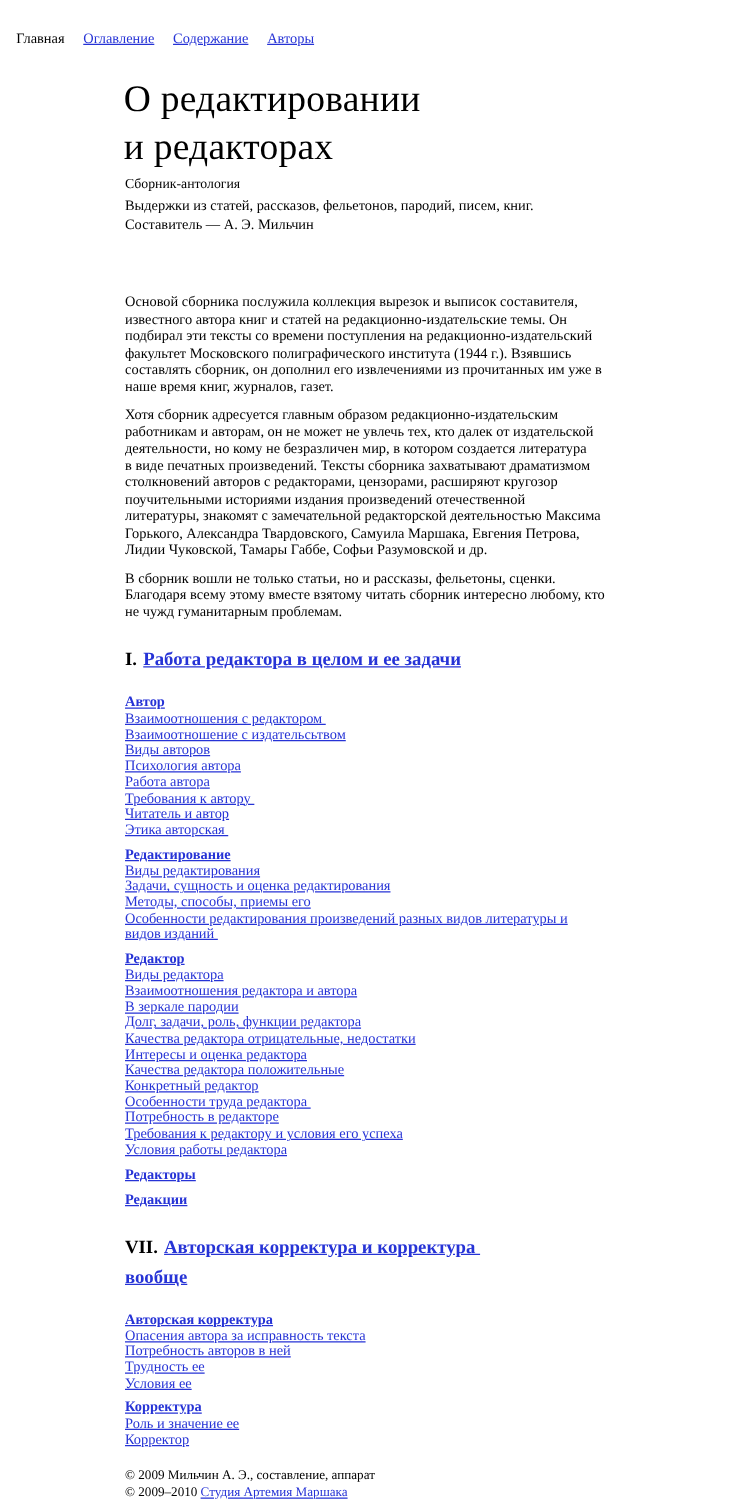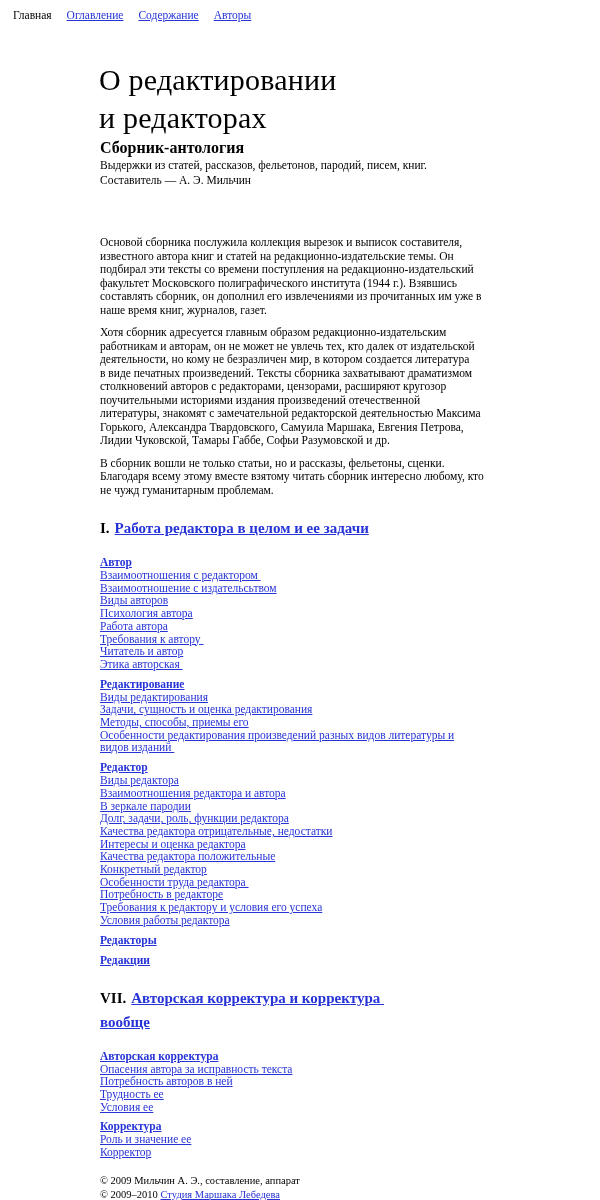--- a/index.html
+++ b/index.html
@@ -2,29 +2,29 @@
 <html><head>
 <meta charset="utf-8">
 <style>
   * { box-sizing: border-box; }
   html, body { margin: 0; padding: 0; background: #fff; }
   body { font-family: "Liberation Serif", serif; color: #000; }
   .page { position: relative; width: 600px; height: 1200px; background: #fff; overflow: hidden; }
 
   a { color: #2633d6; text-decoration: underline; cursor: pointer; }
 
-  .nav { position: absolute; top: 8px; left: 13px; font-size: 11.5px; line-height: 14px; display: flex; gap: 15px; }
+  .nav { position: absolute; top: 24px; left: 13px; font-size: 11.5px; line-height: 14px; display: flex; gap: 15px; }
   .nav .current { color: #000; text-decoration: none; }
 
   h1.title { position: absolute; top: 61px; left: 99px; margin: 0; font-size: 30px; line-height: 38px;
              font-weight: normal; white-space: pre-line; letter-spacing: 0.2px; }
 
   .content { position: absolute; top: 140px; left: 100px; width: 460px; }
 
-  .intro-heading { margin: 0; font-size: 16px; font-weight: bold; line-height: 15px; }
+  .intro-heading { margin: 0; font-size: 11px; font-weight: normal; line-height: 15px; }
   .intro-lines { margin: 3px 0 0 0; font-size: 11.5px; line-height: 15px; white-space: pre-line; }
 
   .para { margin: 9px 0 0 0; font-size: 11.5px; line-height: 13.5px; white-space: pre-line; }
   .para.first { margin-top: 48px; }
 
   .sec-heading { margin: 19px 0 0 0; font-size: 15px; line-height: 24px; font-weight: bold; }
   .sec-num { color: #000; margin-right: 5px; }
   .sec-link { white-space: pre-line; }
 
   .group { margin-top: 7px; font-size: 11.5px; }
@@ -129,18 +129,18 @@
         </div>
         <div class="group">
           <a class="group-header">Корректура</a>
           <a class="toc-link">Роль и значение ее</a>
           <a class="toc-link">Корректор</a>
         </div>
       </div>
 
     <div class="page-footer">
       <p>© 2009 Мильчин А. Э., составление, аппарат</p>
-      <p><span>© 2009–2010 </span><a>Студия Маршака Лебедева</a></p>
+      <p><span>© 2009–2010 </span><a>Студия Артемия Маршака</a></p>
       <p class="feedback"><span>Все комментарии, советы, предложения и правки присылайте по адресу: </span><a>glavred@editorium.ru</a></p>
     </div>
 
   </div>
 </div>
 
 </body></html>

